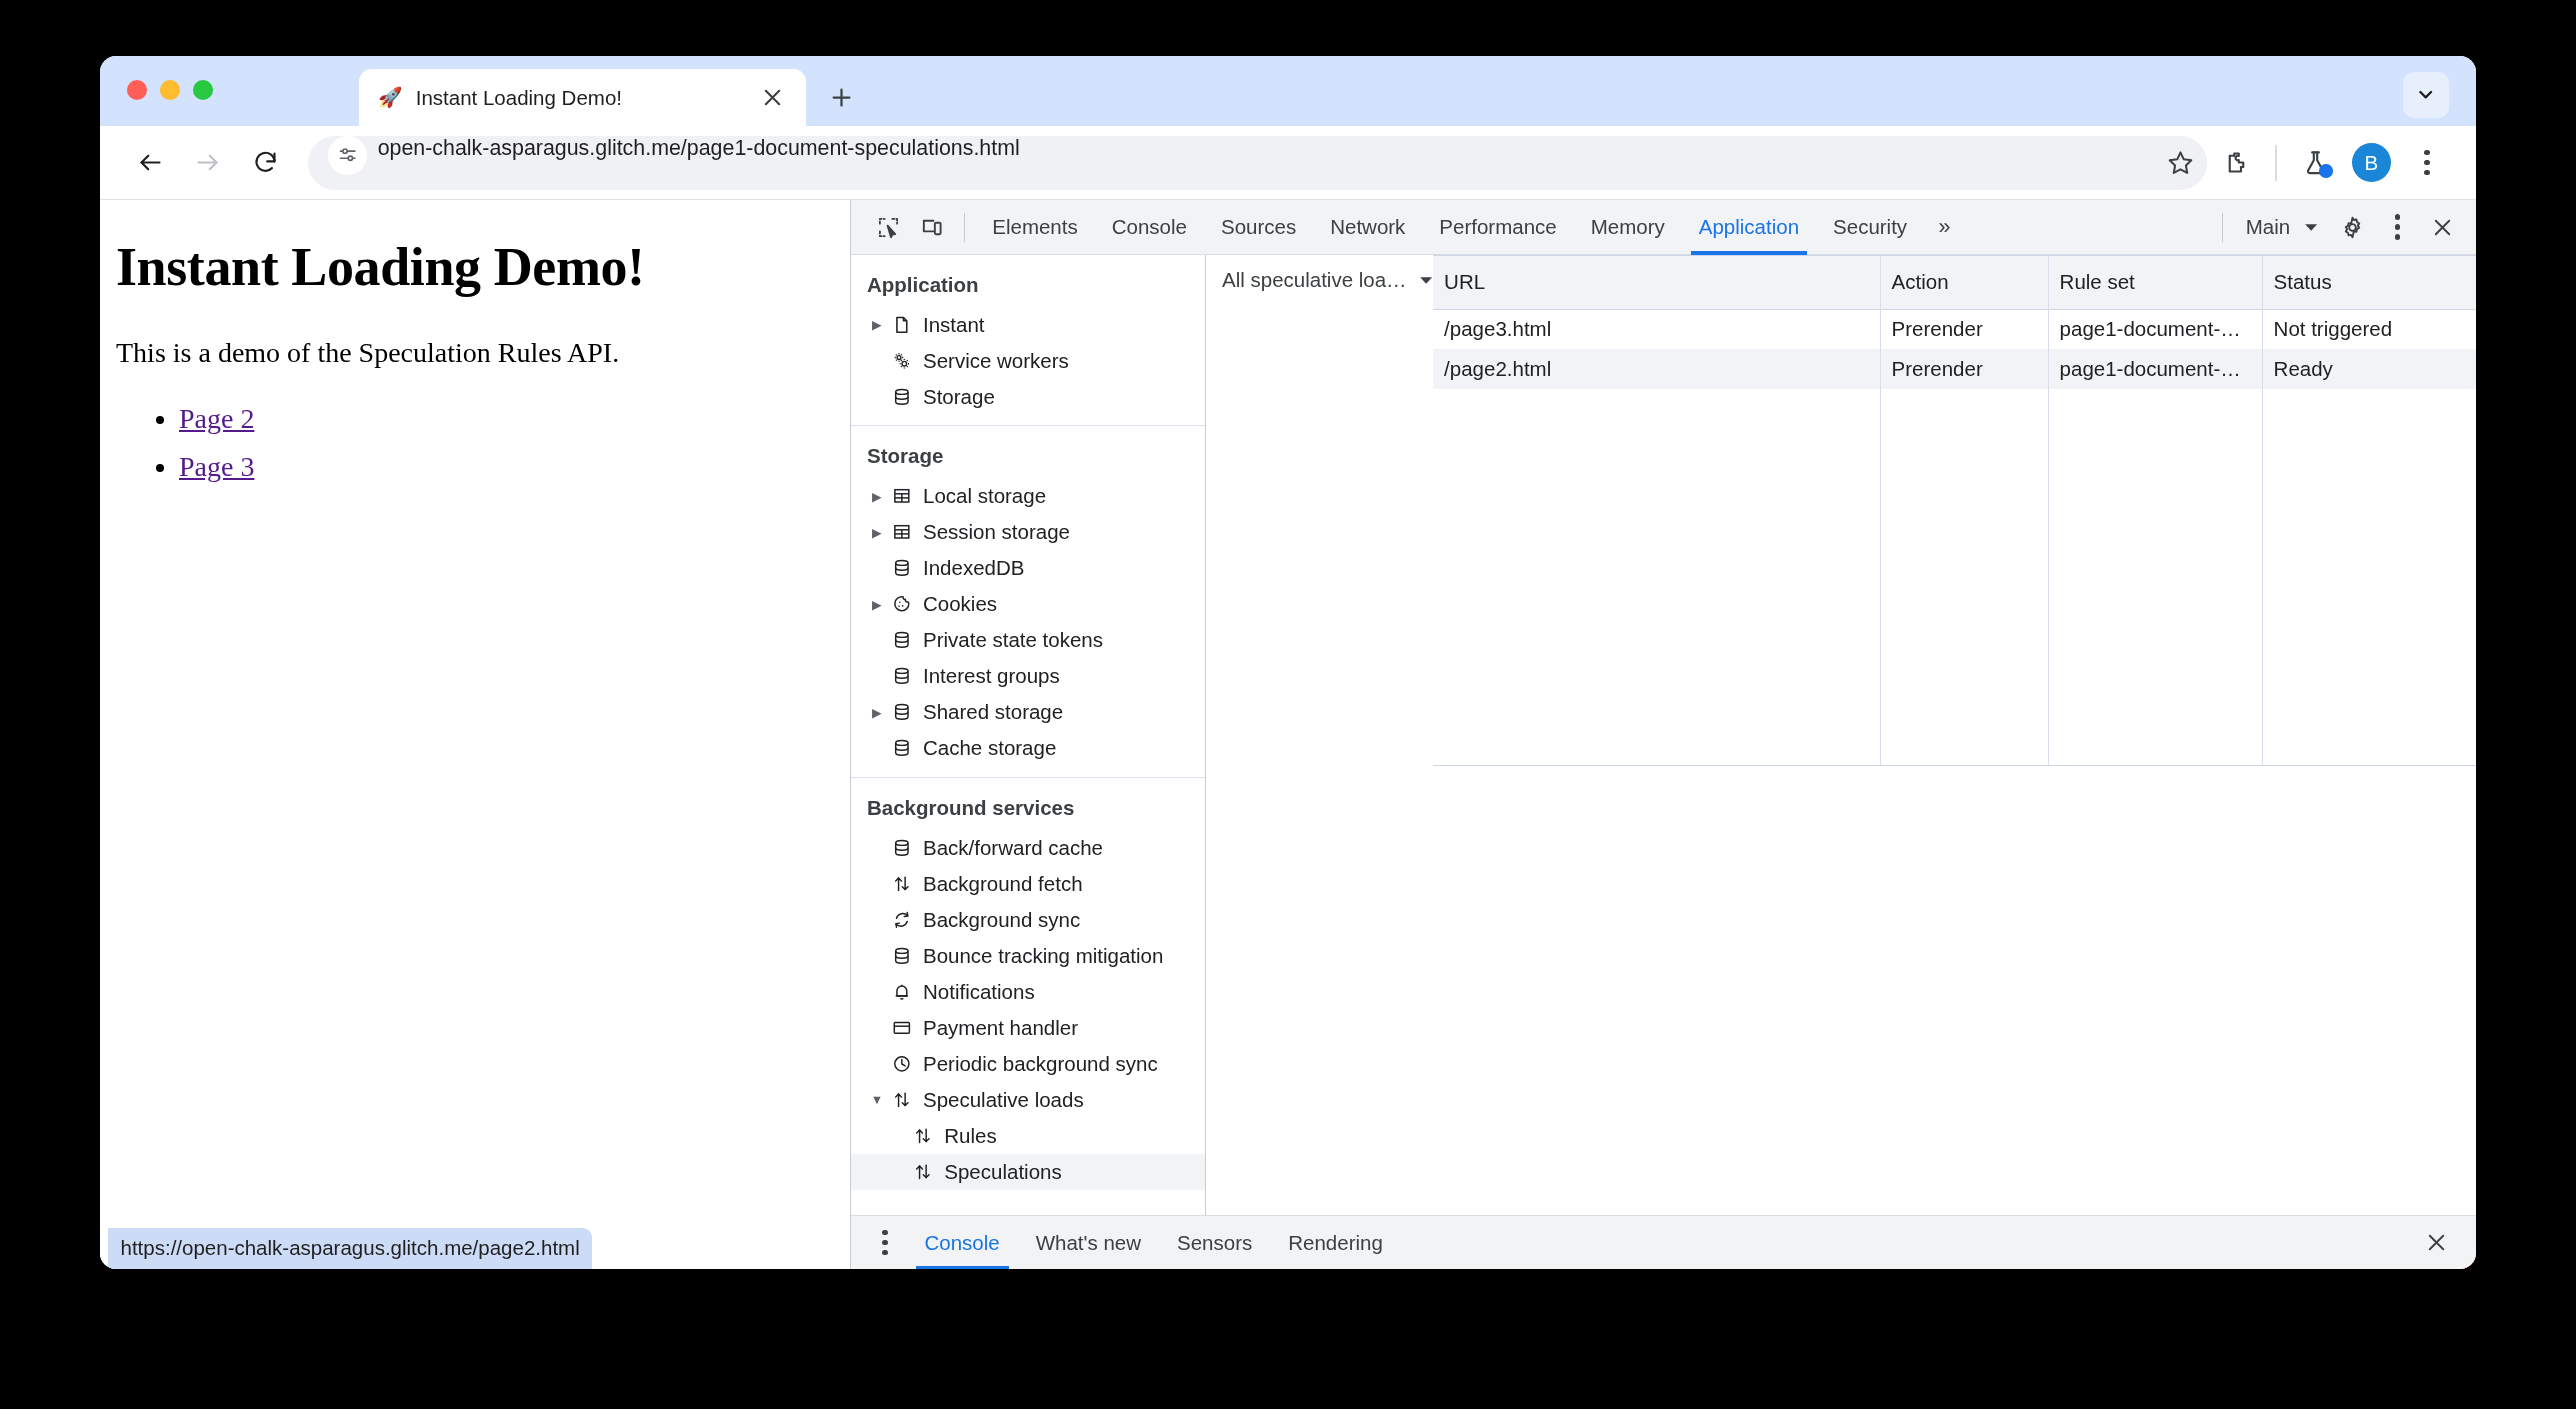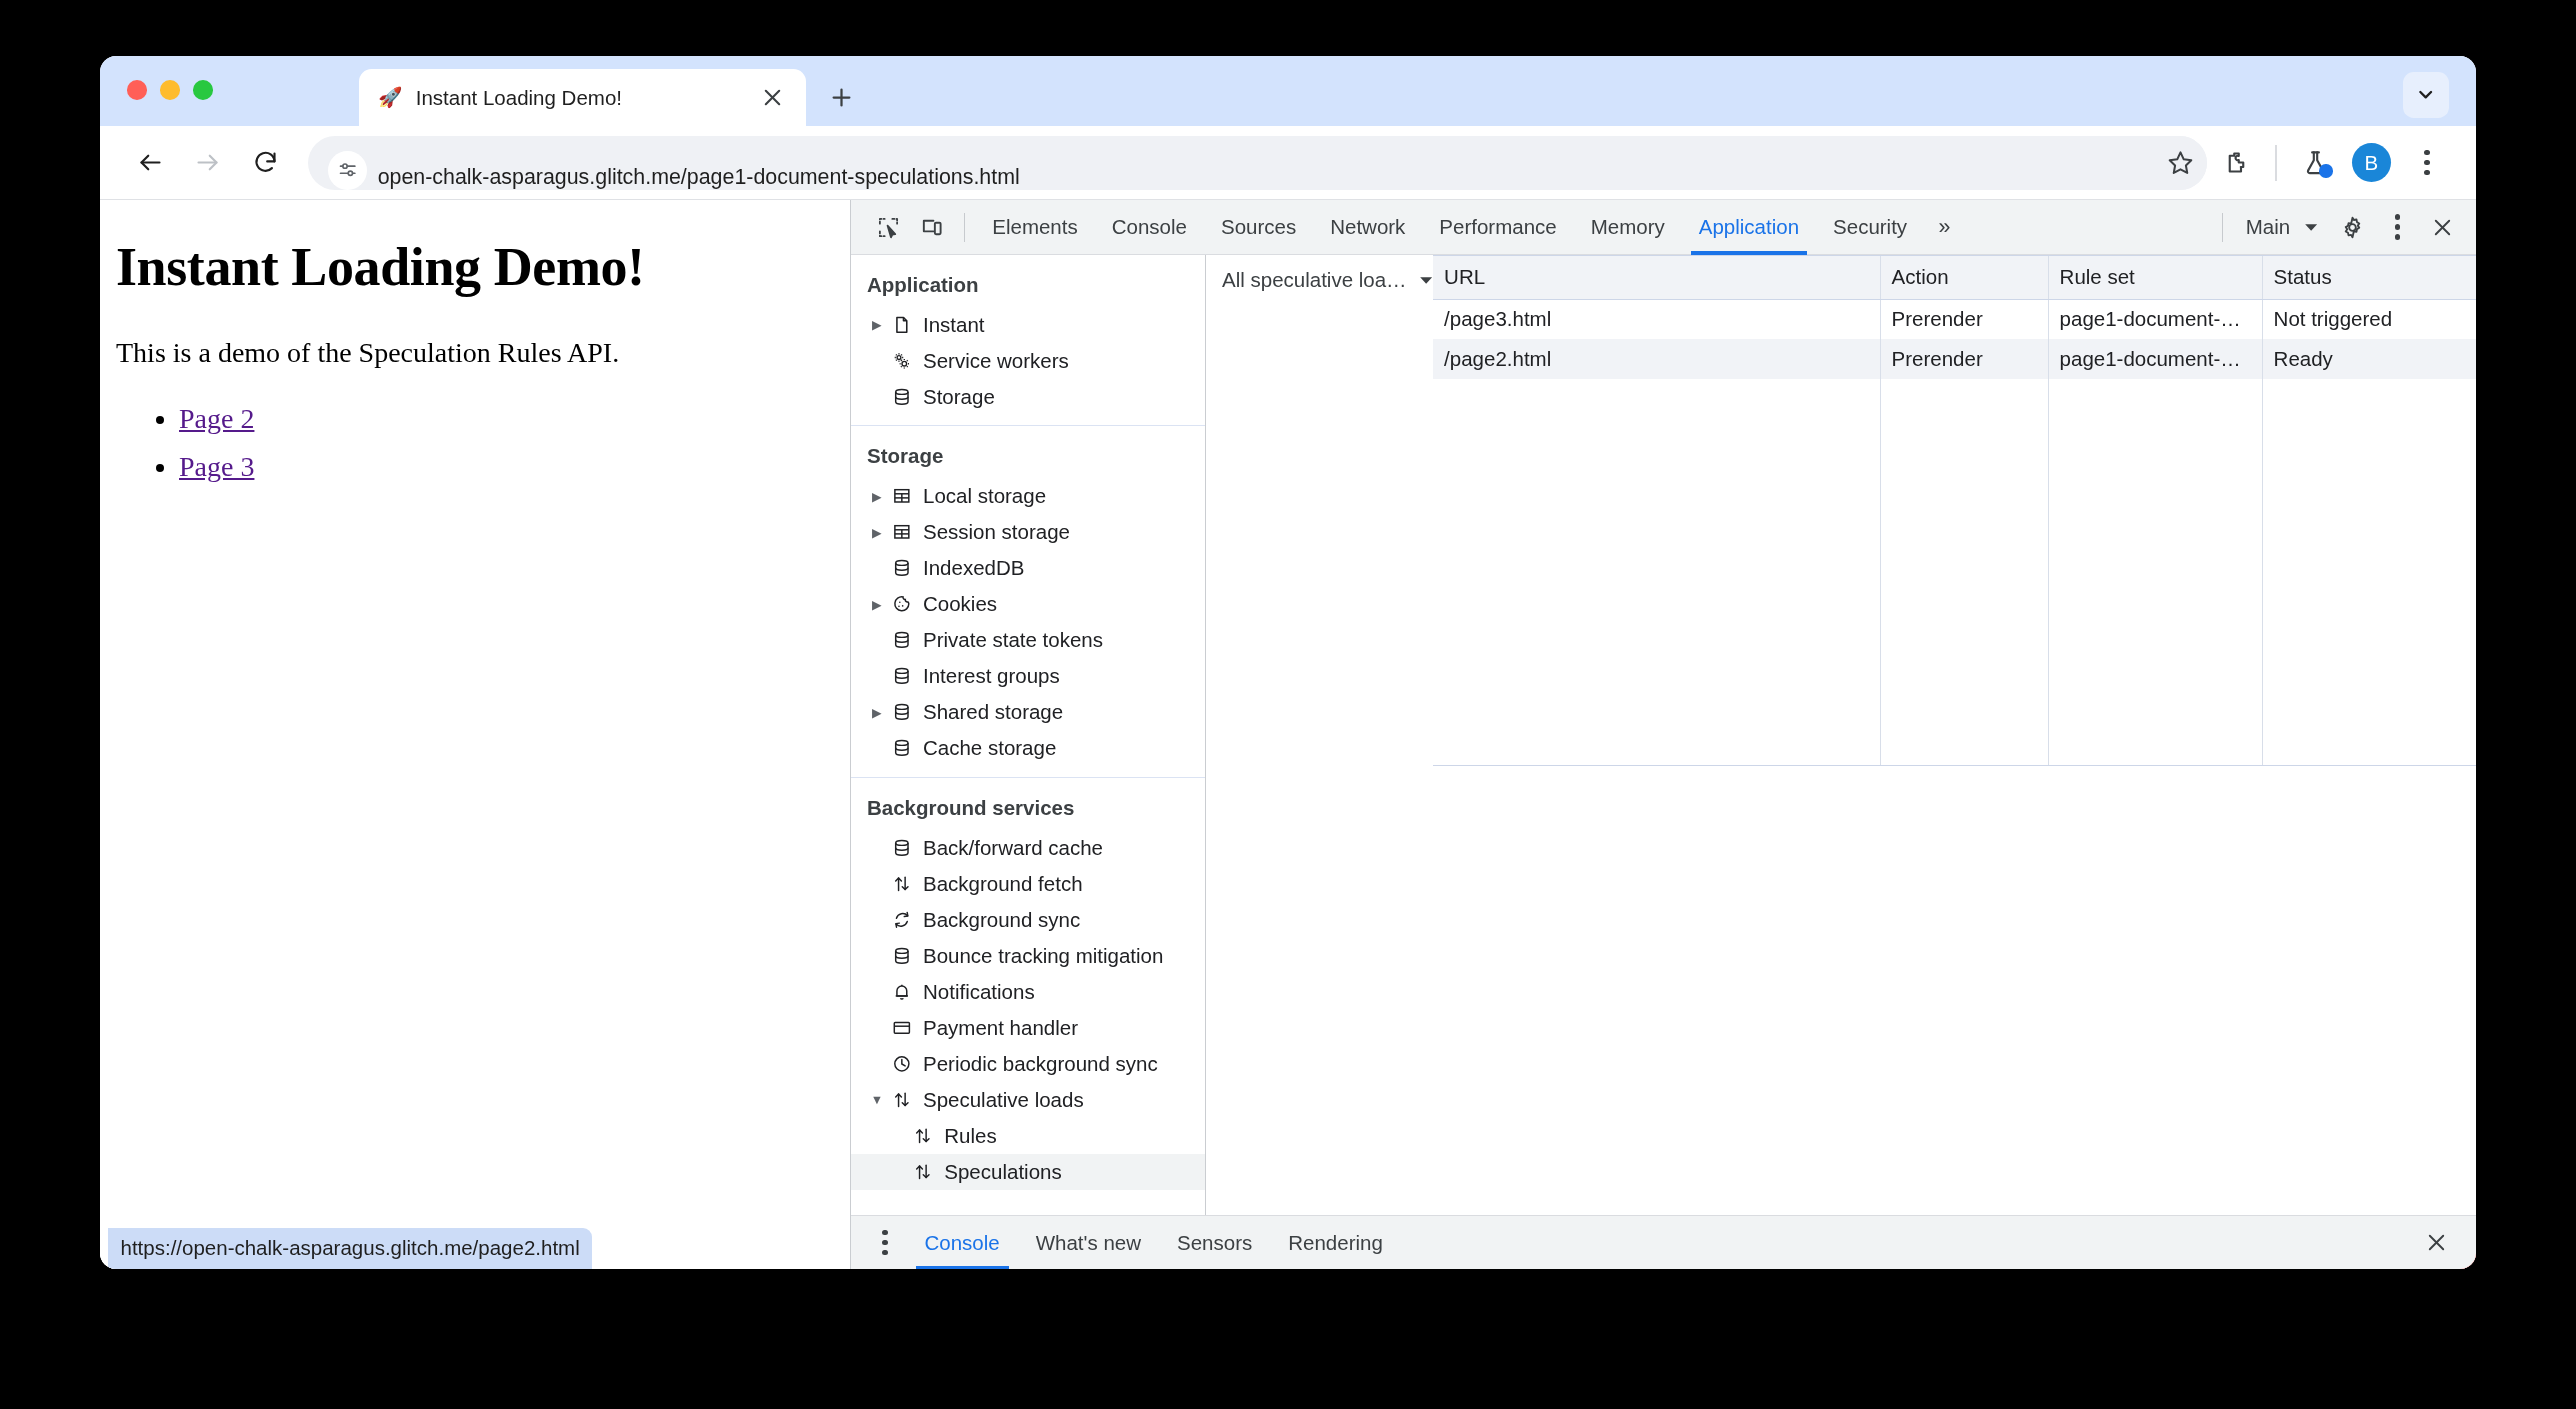--- a/index.html
+++ b/index.html
@@ -94,21 +94,21 @@
     flex: none;
   }
   .nav-btn.disabled { color: #bdc1c6; }
   #omnibox {
     flex: 1;
     height: 54px;
     margin: 0 12.5px;
     background: #eff1f5;
     border-radius: 27px;
     display: flex;
-    align-items: flex-end;
+    align-items: flex-start;
     padding: 0 19.7px;
     min-width: 0;
   }
   #site-info-chip {
     width: 39px; height: 39px;
     border-radius: 50%;
     background: #fff;
     display: flex; align-items: center; justify-content: center;
     flex: none;
     margin-right: 10.7px;
@@ -344,21 +344,21 @@
     width: 100%;
     border-collapse: collapse;
     table-layout: fixed;
     font-size: 20.5px;
     color: #202124;
   }
   table.spec-table th {
     background: #f1f3f7;
     text-align: left;
     font-weight: normal;
-    height: 43px;
+    height: 53px;
     padding-left: 10.7px;
     border-right: 0.9px solid #d8dee9;
     border-bottom: 0.9px solid #cdd6e8;
     color: #202124;
   }
   table.spec-table td {
     height: 40px;
     padding-left: 10.7px;
     border-right: 0.9px solid #d8dee9;
     white-space: nowrap;

